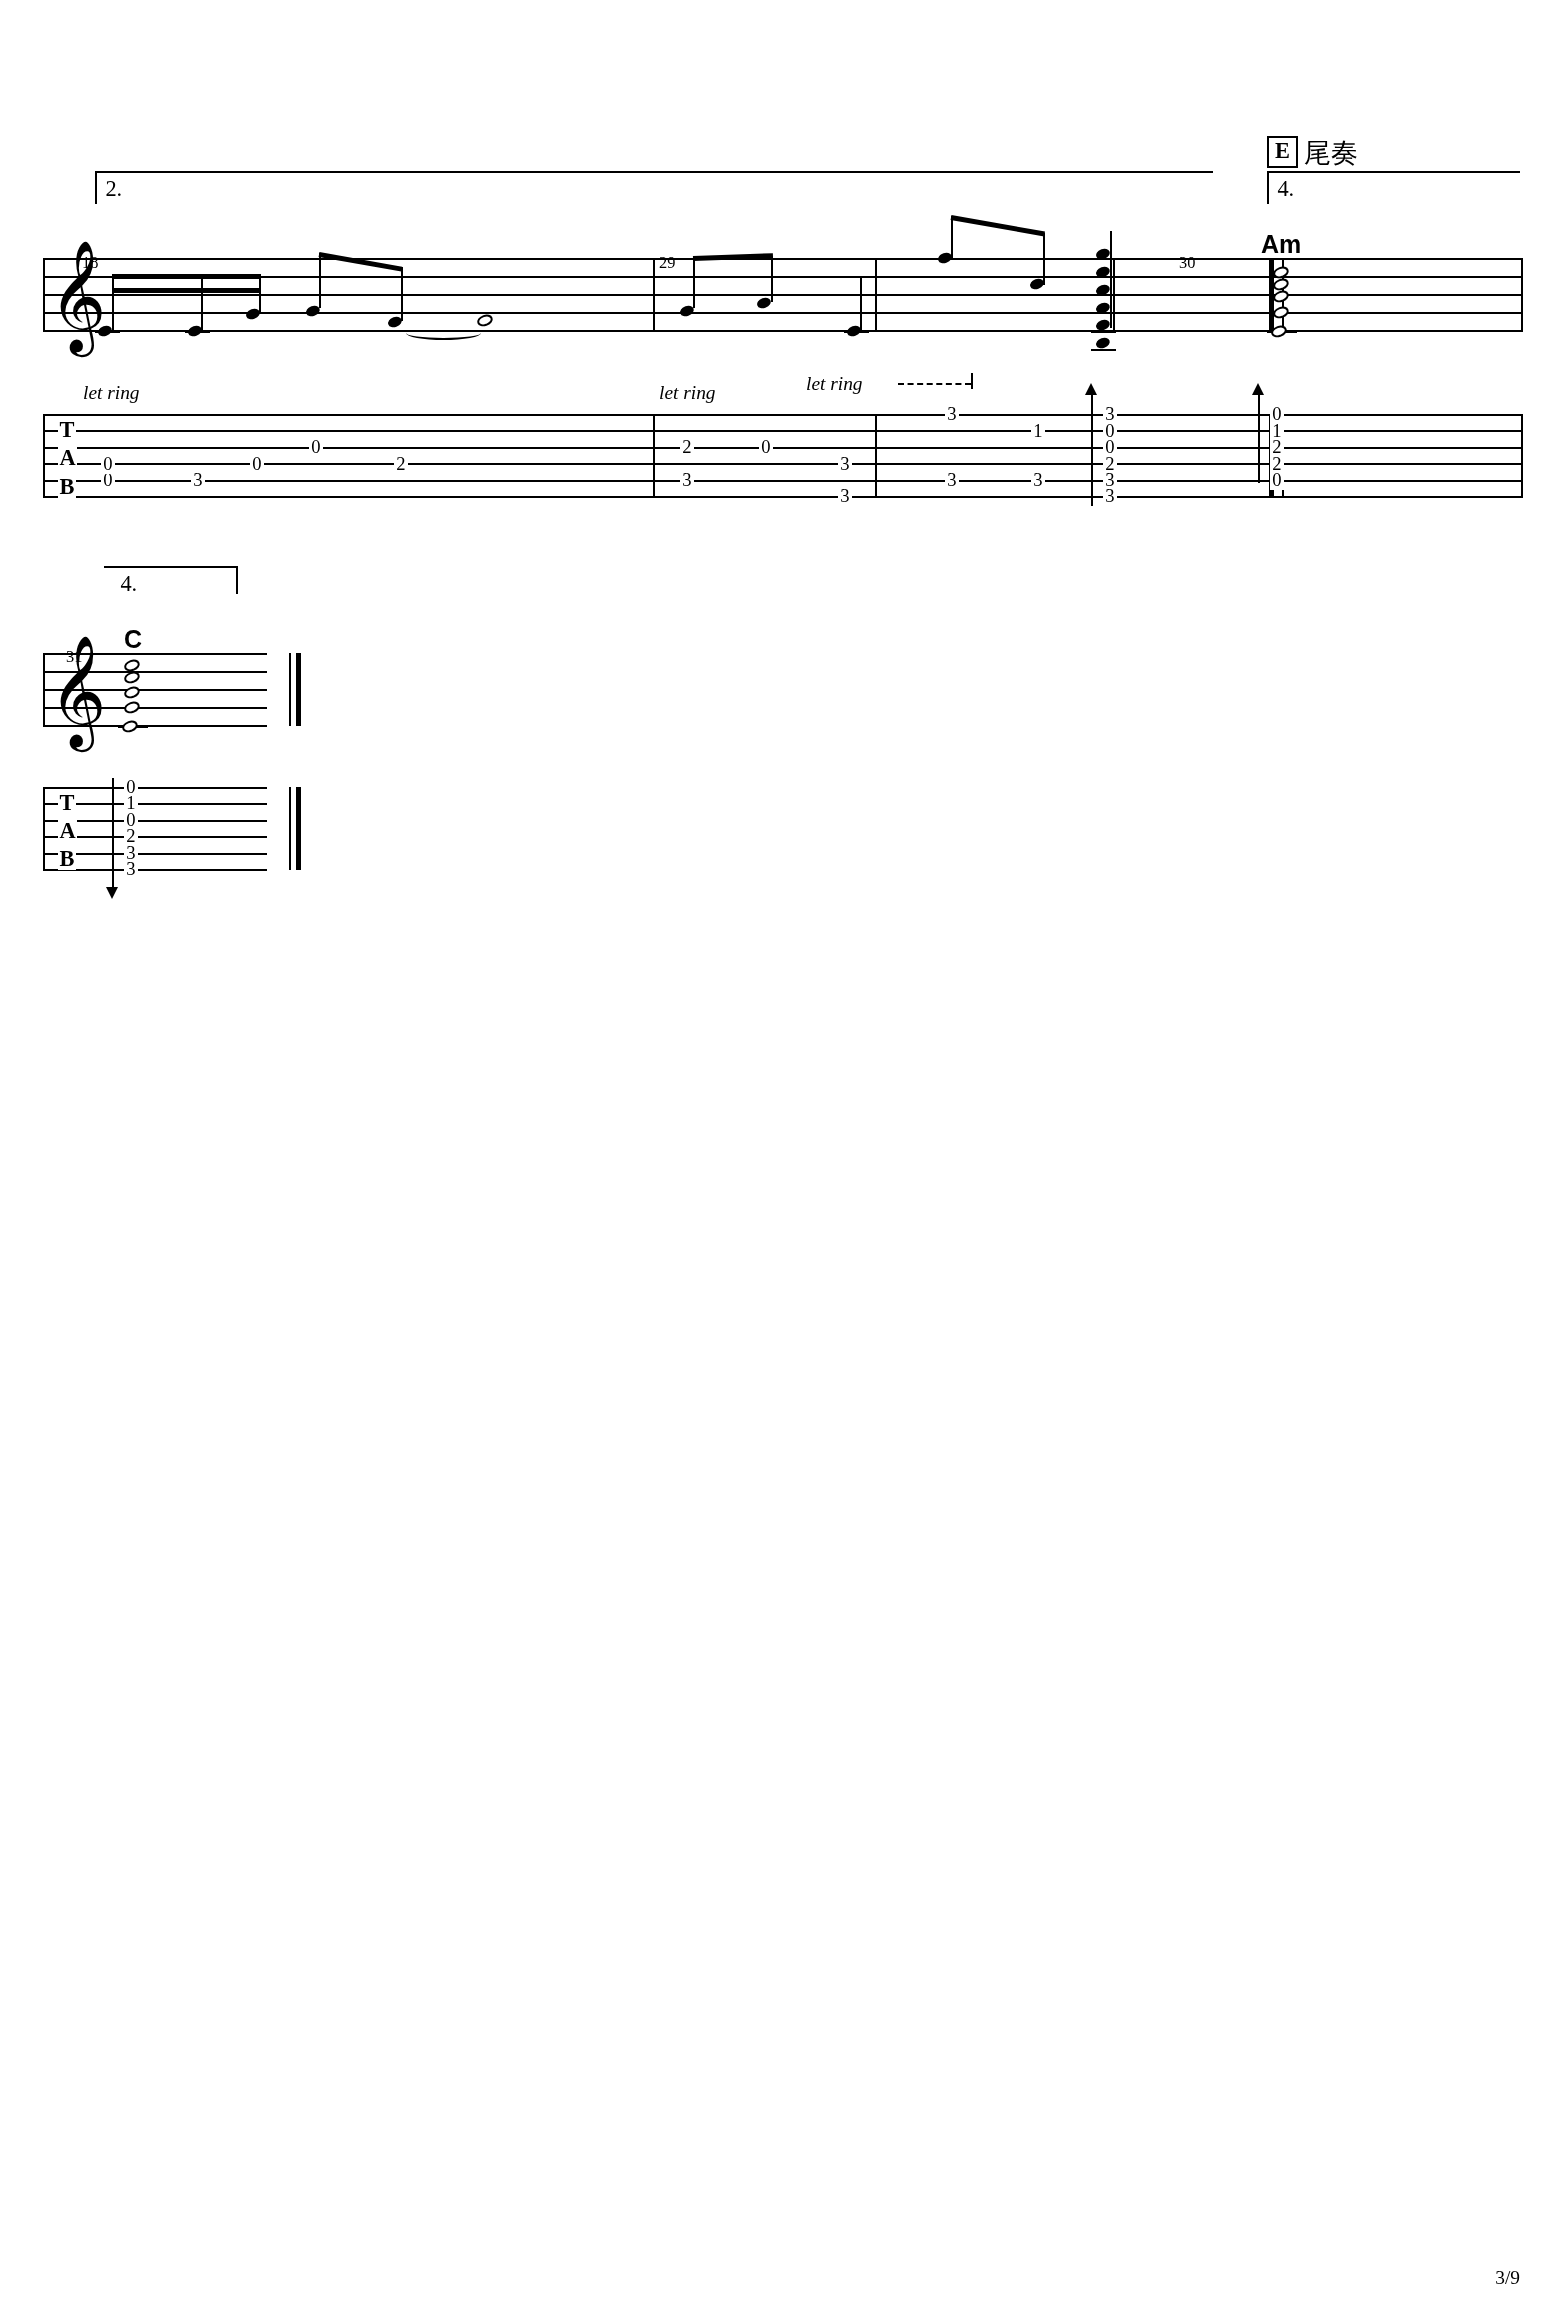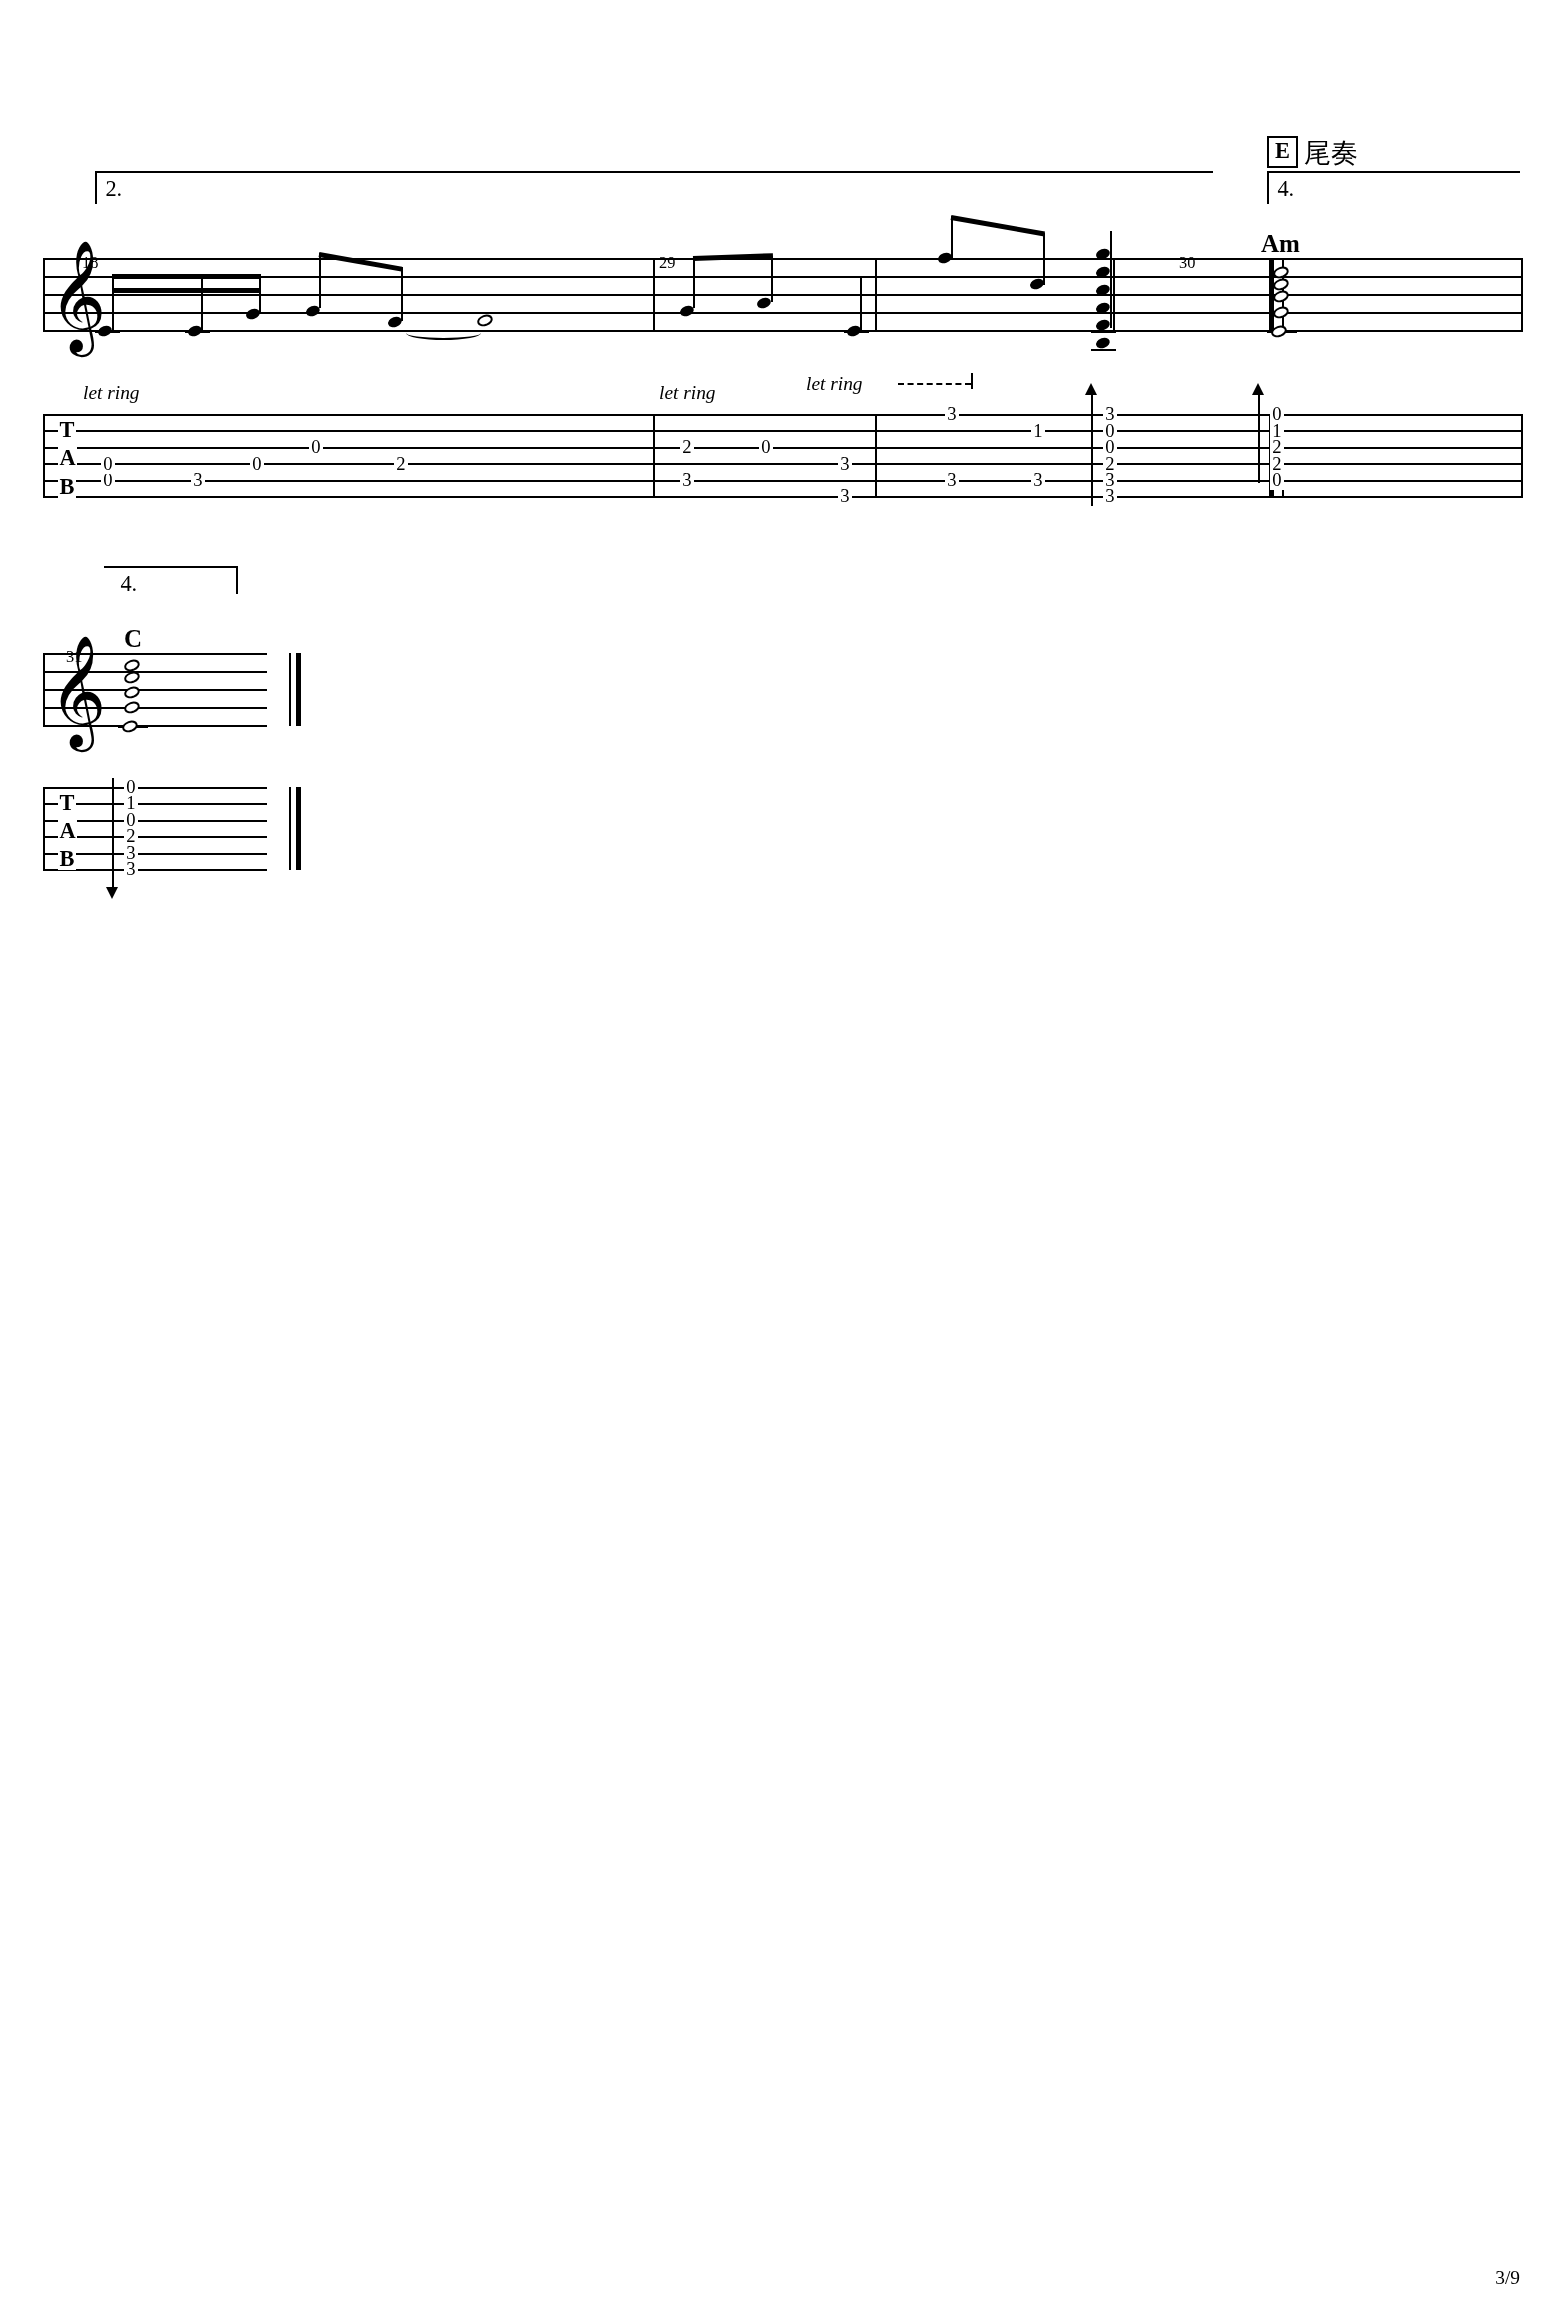--- a/index.html
+++ b/index.html
@@ -108,21 +108,21 @@
     position: absolute;
     font-size: 16.4px;
     font-family: "Liberation Serif", serif;
   }
 
   
   .chordname {
     position: absolute;
     font-size: 25px;
     font-weight: bold;
-    font-family: Liberation Serif, serif;
+    font-family: Liberation Sans, sans-serif;
   }
 
   
   .letring {
     position: absolute;
     font-style: italic;
     font-size: 19.4px;
     font-family: "Liberation Serif", serif;
   }
   .dashline {

